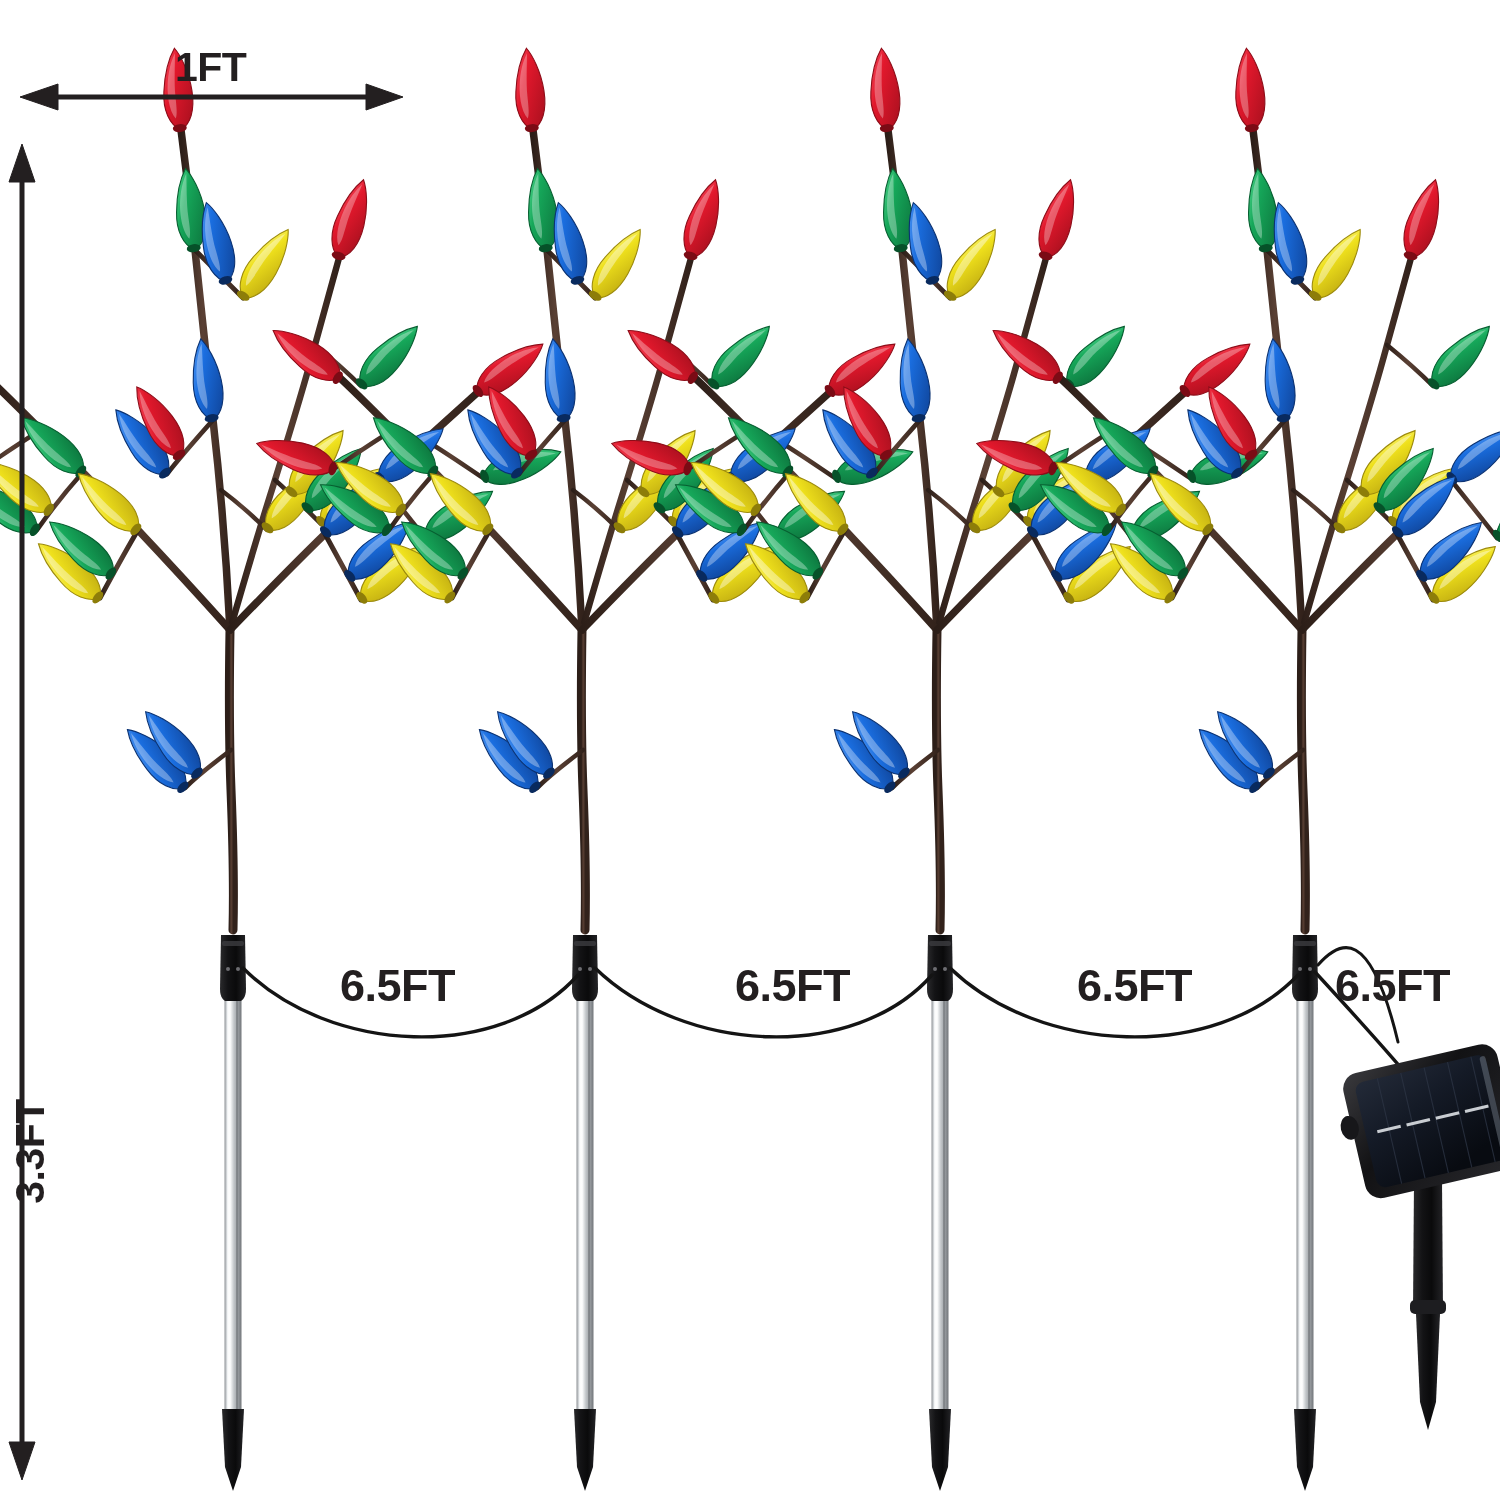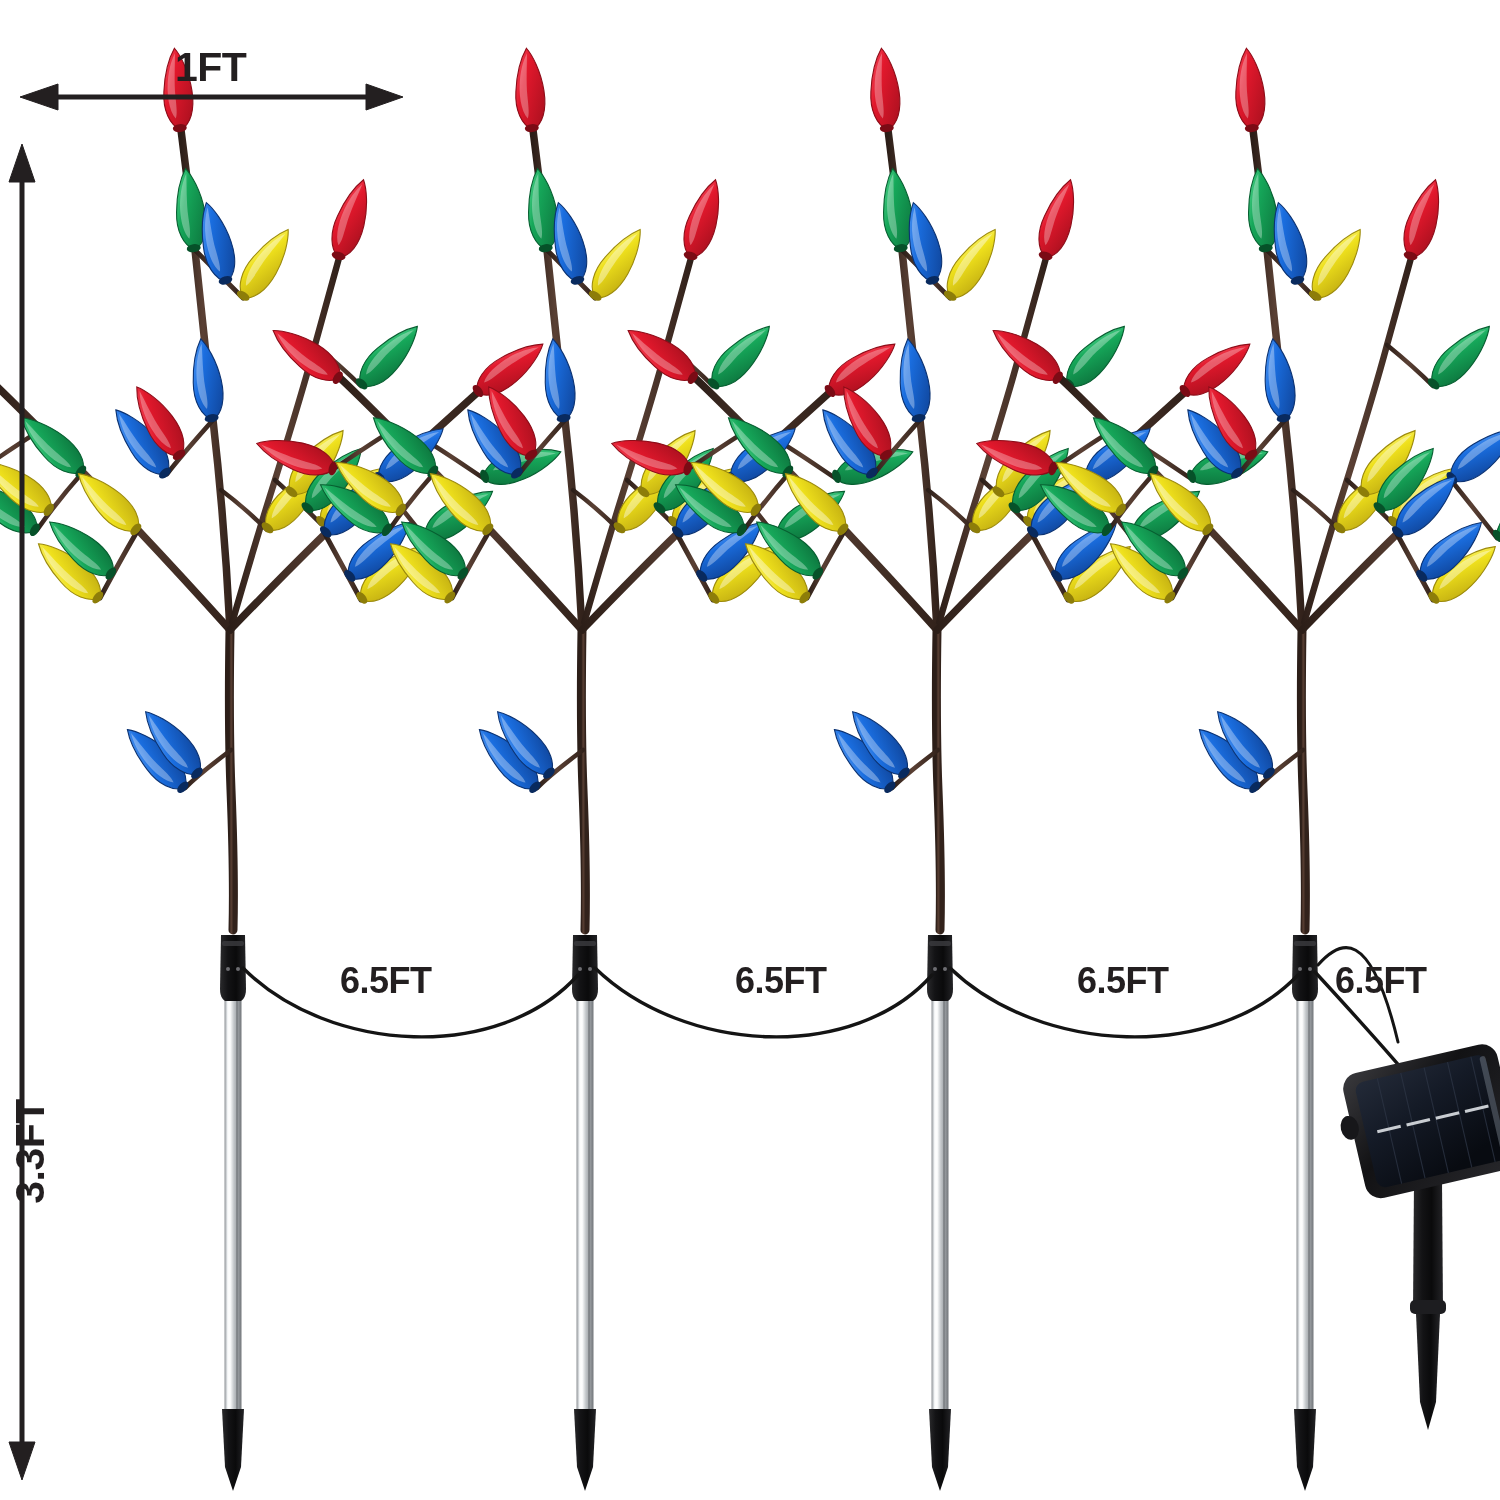--- a/index.html
+++ b/index.html
@@ -5,21 +5,21 @@
   html,body{margin:0;padding:0;background:#ffffff;}
   body{width:1500px;height:1500px;position:relative;overflow:hidden;
        font-family:"Liberation Sans","DejaVu Sans",sans-serif;}
   #stage{position:absolute;inset:0;width:1500px;height:1500px;}
   svg.layer{position:absolute;left:0;top:0;width:1500px;height:1500px;}
   .dimlabel{position:absolute;font-weight:700;color:#231f20;
             font-family:"Liberation Sans","DejaVu Sans",sans-serif;
             white-space:nowrap;letter-spacing:-0.5px;}
   #label-width{left:175px;top:44px;font-size:41px;}
   #label-height{left:-22px;top:1128px;font-size:41px;transform:rotate(-90deg);transform-origin:center center;}
-  .span-label{font-size:36px;}
+  .span-label{font-size:45px;}
   #span-1{left:340px;top:960px;}
   #span-2{left:735px;top:960px;}
   #span-3{left:1077px;top:960px;}
   #span-4{left:1335px;top:960px;}
 </style>
 </head>
 <body>
 
 <div id="stage">
 

